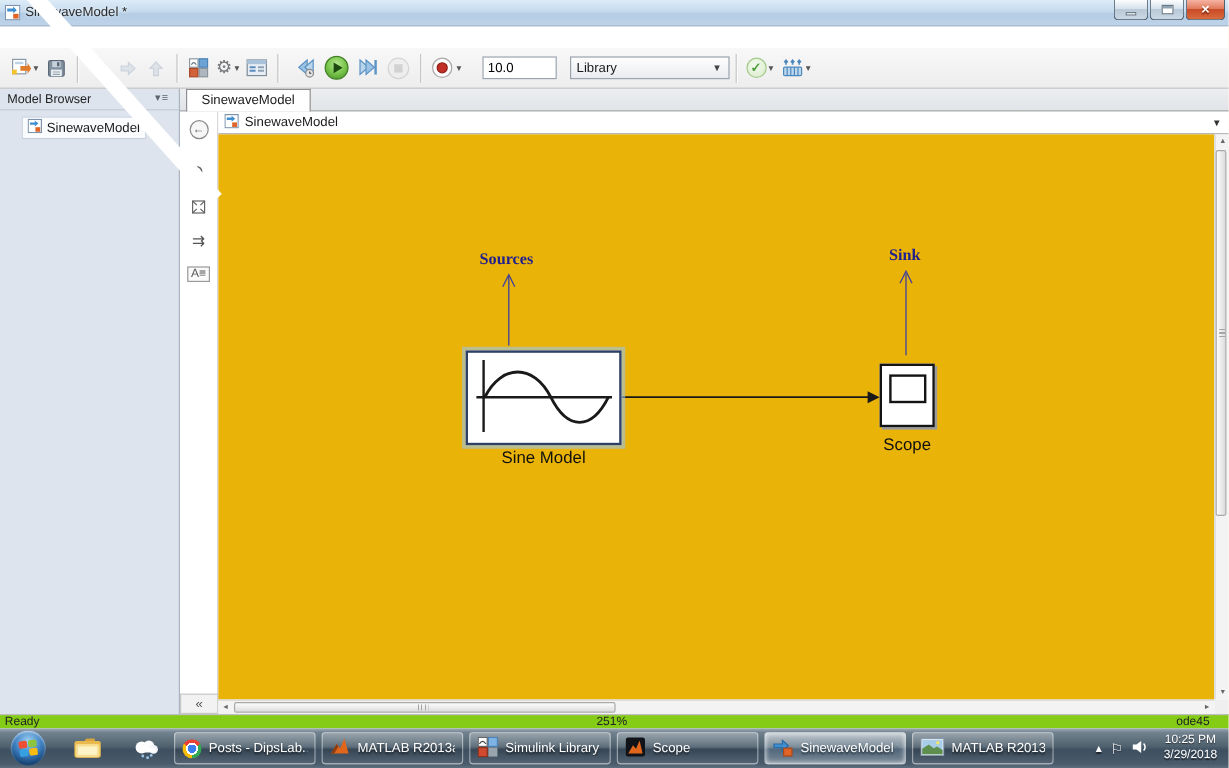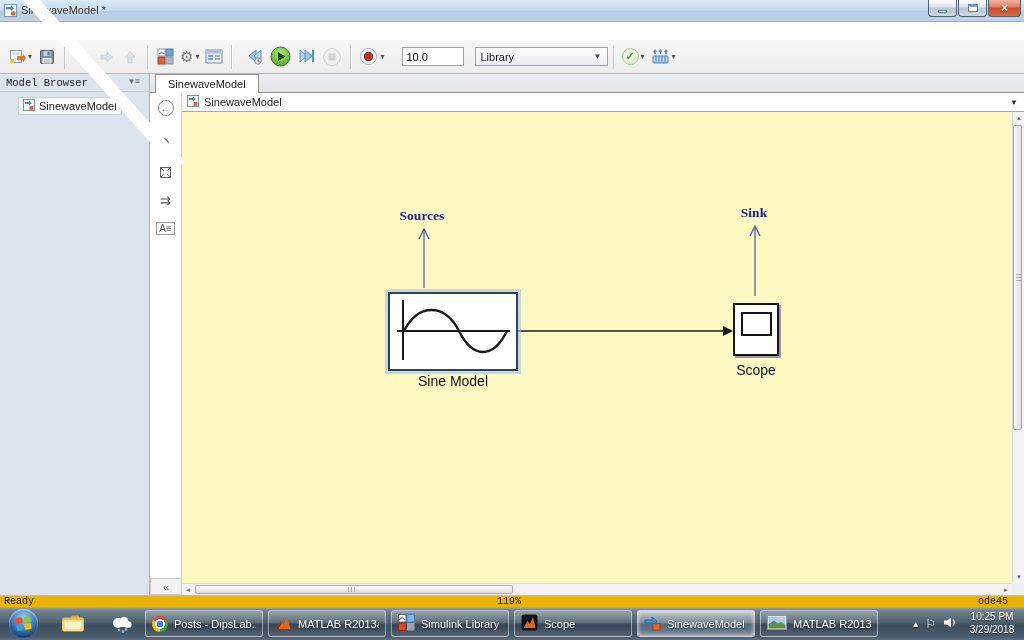--- a/index.html
+++ b/index.html
@@ -43,21 +43,21 @@
     display:flex; align-items:center; padding:0 5px; margin-left:11px; justify-content:space-between; }
   .combo-arrow { font-size:8px; color:#444; }
   .circle-icon { width:17px; height:17px; border-radius:50%; display:flex; align-items:center; justify-content:center; }
   .check-circle { background:radial-gradient(circle at 40% 35%,#f3faee,#d7ecc8); border:1px solid #a4c98b; color:#4c9e3c; font-size:11px; font-weight:bold; }
   .gear-glyph { font-size:15px; color:#77797c; line-height:1; }
 
   
   .left-panel { position:absolute; left:0; top:74px; width:150px; height:521px;
     background:#dde4ee; border-right:1px solid #aab3c0; }
   .panel-header { position:relative; height:18px; border-bottom:1px solid #c3cbd8; display:flex; align-items:center; padding-left:6px; }
-  .panel-header .ph-title { font-size:10.5px; color:#222;font-family:Liberation Mono, monospace; }
+  .panel-header .ph-title { font-size:10.5px; color:#222; }
   .panel-header .ph-icons { position:absolute; right:8px; top:2px; color:#5a6470; font-size:9px; letter-spacing:1px; }
   .tree-item { display:flex; align-items:center; gap:4px; margin:5px 0 0 18px; width:104px;
     background:rgba(255,255,255,.85); border:1px solid #c5d0de; padding:1px 4px; font-size:11px; }
 
   
   .tabstrip { position:absolute; left:150px; top:74px; width:874px; height:19px;
     background:linear-gradient(180deg,#eceef1,#e1e4e8); border-bottom:1px solid #8f8f8f; }
   .tab { position:absolute; left:5px; top:0; height:19px; padding:0 12px; background:#fff;
     border:1px solid #8f8f8f; border-bottom:none; display:flex; align-items:center; font-size:11px; z-index:2; }
 
@@ -70,21 +70,21 @@
   .collapse-btn { position:absolute; left:150px; top:578px; width:32px; height:17px; background:#f2f2f2;
     border:1px solid #c9c9c9; display:flex; align-items:center; justify-content:center; color:#555; font-size:11px; }
 
   
   .breadcrumb { position:absolute; left:182px; top:93px; width:842px; height:19px; background:#fff;
     border-bottom:1px solid #a8a8a8; display:flex; align-items:center; padding-left:5px; }
   .breadcrumb .bc-text { margin-left:5px; font-size:11px; }
   .bc-arrow { position:absolute; right:6px; font-size:8px; color:#333; }
 
   
-  .canvas { position:absolute; left:182px; top:112px; width:830px; height:471px; background:#fef9c3; }
+  .canvas { position:absolute; left:182px; top:112px; width:830px; height:471px; background:#eab308; }
   .annotation { position:absolute; width:90px; text-align:center; font-family:"Liberation Serif",serif;
     font-weight:bold; font-size:13.5px; color:#20208f; }
   .ann-sources { left:195px; top:96px; }
   .ann-sink { left:527px; top:93px; }
   .block-label { position:absolute; text-align:center; font-size:14px; color:#111; }
   .sine-block { position:absolute; left:206px; top:180px; width:130px; height:79px; background:#fff;
     border:2px solid #2e4066; box-shadow:0 0 0 3px rgba(157,195,230,.6); }
   .sine-label { left:206px; top:261px; width:130px; }
   .scope-block { position:absolute; left:551px; top:191px; width:46px; height:53px; background:#fff;
     border:2.5px solid #141414; box-shadow:2px 2px 0 #9a9a9a; }
@@ -96,22 +96,22 @@
   .vscroll { position:absolute; left:1012px; top:112px; width:12px; height:471px; background:#f3f3f3; border-left:1px solid #d6d6d6; }
   .hscroll { position:absolute; left:182px; top:583px; width:830px; height:12px; background:#f3f3f3; border-top:1px solid #d6d6d6; }
   .scroll-arrow { position:absolute; width:12px; height:12px; display:flex; align-items:center; justify-content:center; font-size:6px; color:#666; }
   .vthumb { position:absolute; left:1px; top:13px; width:9px; height:305px; background:linear-gradient(90deg,#fdfdfd,#dcdcdc); border:1px solid #a9a9a9; border-radius:2px; }
   .hthumb { position:absolute; left:13px; top:1px; width:318px; height:9px; background:linear-gradient(180deg,#fdfdfd,#dcdcdc); border:1px solid #a9a9a9; border-radius:2px; }
   .vthumb .grip { position:absolute; left:2px; top:148px; width:5px; height:7px;
     background:repeating-linear-gradient(180deg,#a5a5a5 0 1px,transparent 1px 3px); }
   .hthumb .grip { position:absolute; top:1px; left:152px; width:9px; height:5px;
     background:repeating-linear-gradient(90deg,#a5a5a5 0 1px,transparent 1px 3px); }
   .corner { position:absolute; left:1012px; top:583px; width:12px; height:12px; background:#efefef; }
-  .statusbar { position:absolute; left:0; top:595px; width:1024px; height:12px; background:#eab308;
-    border-top:1px solid #bebebe; font-size:10px; color:#222;font-family:Liberation Mono, monospace; }
+  .statusbar { position:absolute; left:0; top:595px; width:1024px; height:12px; background:#84cc16;
+    border-top:1px solid #bebebe; font-size:10px; color:#222; }
   .status-left { position:absolute; left:4px; top:0; }
   .status-zoom { position:absolute; left:497px; top:0; }
   .status-solver { position:absolute; right:16px; top:0; }
 
   
   .taskbar { position:absolute; left:0; top:607px; width:1024px; height:33px;
     background:linear-gradient(180deg,#9fabb8 0%,#72828f 10%,#50626f 45%,#3e4f60 55%,#4a5b6c 90%,#5d6e7e 100%); }
   .start-orb { position:absolute; left:9px; top:2px; width:29px; height:29px; border-radius:50%;
     background:radial-gradient(circle at 50% 30%,#9fd2f5 0%,#3d7fc1 45%,#14406f 78%,#0b2b4e 100%);
     box-shadow:inset 0 1px 2px rgba(255,255,255,.7); display:flex; align-items:center; justify-content:center; }
@@ -389,21 +389,21 @@
     <div class="scroll-arrow" style="left:0;">◄</div>
     <div class="scroll-arrow" style="right:0;">►</div>
     <div class="hthumb">
         <div class="grip"></div>
       </div>
   </div>
   <div class="corner"></div>
 
   <div class="statusbar">
     <span class="status-left">Ready</span>
-    <span class="status-zoom">119%</span>
+    <span class="status-zoom">251%</span>
     <span class="status-solver">ode45</span>
   </div>
 
   <div class="taskbar">
     <div class="start-orb">
       <svg width="17" height="17">
           <g transform="rotate(-8 8.5 8.5)">
             <rect x="1" y="2" width="7" height="6" rx="1.5" fill="#ee4f33"></rect>
             <rect x="9" y="2" width="7" height="6" rx="1.5" fill="#8cc63f"></rect>
             <rect x="1" y="9" width="7" height="6" rx="1.5" fill="#36a1e0"></rect>

